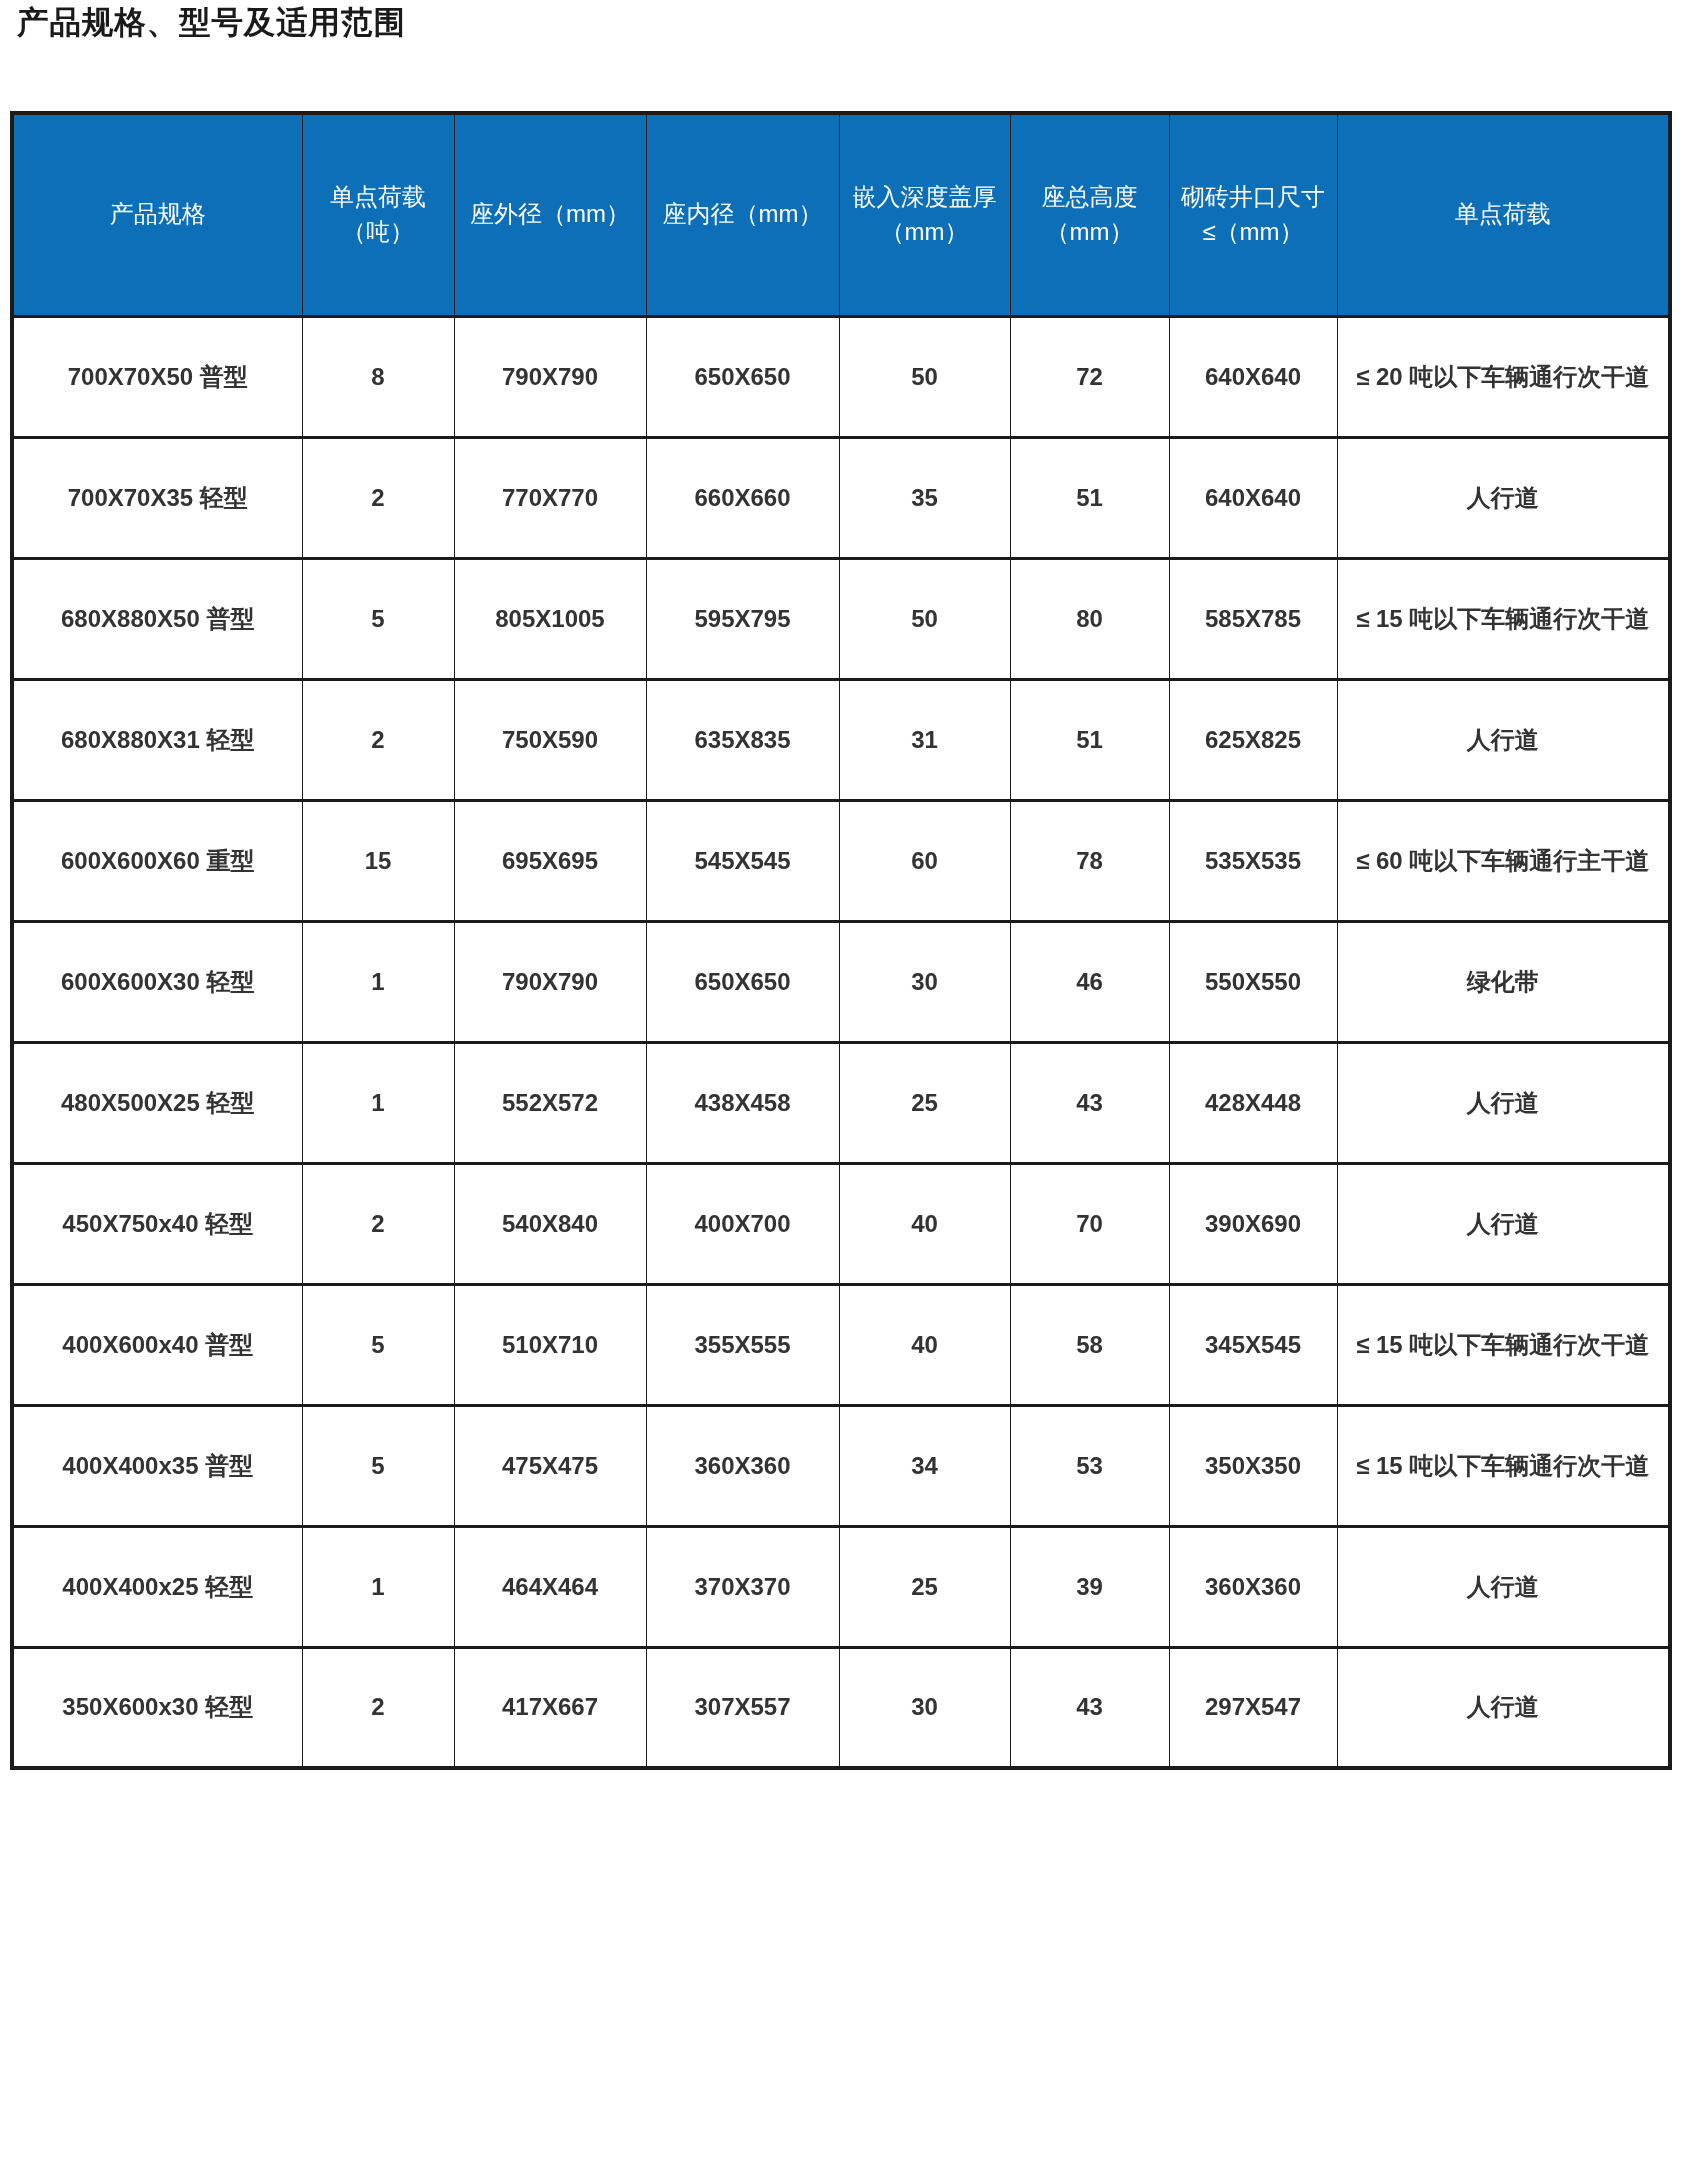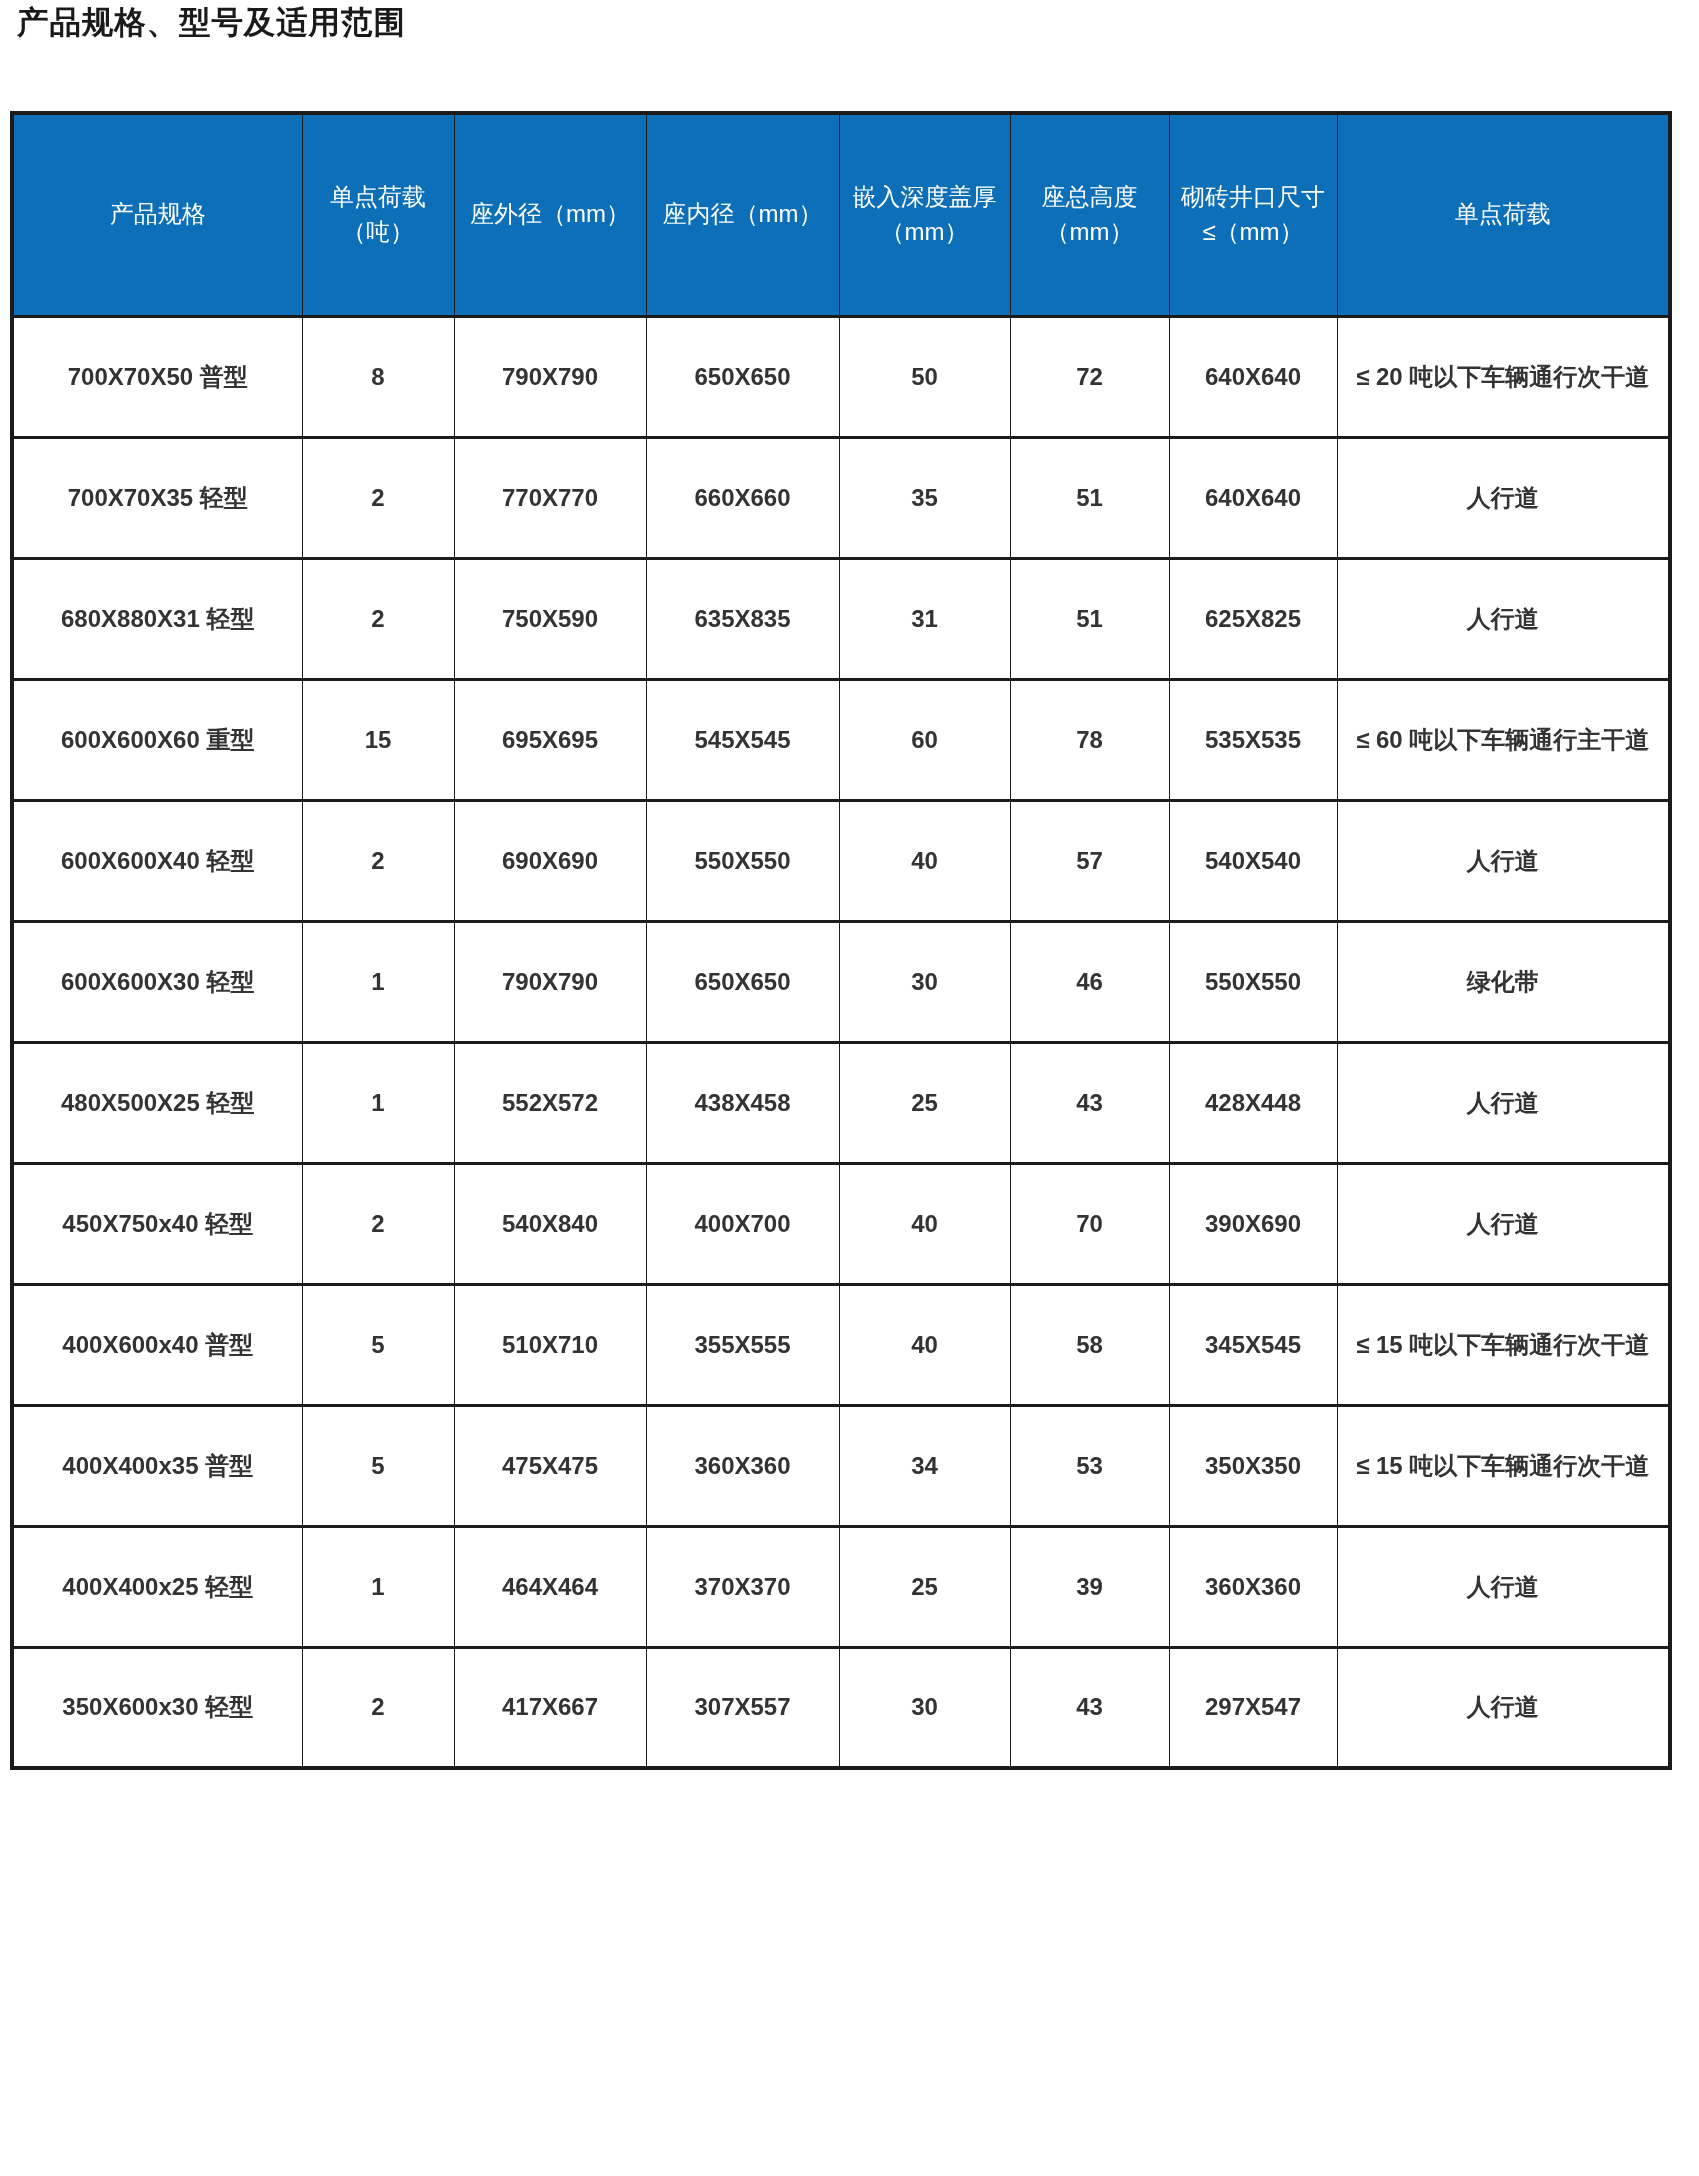--- a/index.html
+++ b/index.html
@@ -115,50 +115,50 @@
           <td>700X70X35 轻型</td>
           <td>2</td>
           <td>770X770</td>
           <td>660X660</td>
           <td>35</td>
           <td>51</td>
           <td>640X640</td>
           <td>人行道</td>
         </tr>
         <tr>
+          <td>680X880X50 普型</td>
+          <td>5</td>
+          <td>805X1005</td>
+          <td>595X795</td>
+          <td>50</td>
+          <td>80</td>
+          <td>585X785</td>
+          <td>≤ 15 吨以下车辆通行次干道</td>
+        </tr>
+        <tr>
           <td>680X880X31 轻型</td>
           <td>2</td>
           <td>750X590</td>
           <td>635X835</td>
           <td>31</td>
           <td>51</td>
           <td>625X825</td>
           <td>人行道</td>
         </tr>
         <tr>
           <td>600X600X60 重型</td>
           <td>15</td>
           <td>695X695</td>
           <td>545X545</td>
           <td>60</td>
           <td>78</td>
           <td>535X535</td>
           <td>≤ 60 吨以下车辆通行主干道</td>
         </tr>
         <tr>
-          <td>600X600X40 轻型</td>
-          <td>2</td>
-          <td>690X690</td>
-          <td>550X550</td>
-          <td>40</td>
-          <td>57</td>
-          <td>540X540</td>
-          <td>人行道</td>
-        </tr>
-        <tr>
           <td>600X600X30 轻型</td>
           <td>1</td>
           <td>790X790</td>
           <td>650X650</td>
           <td>30</td>
           <td>46</td>
           <td>550X550</td>
           <td>绿化带</td>
         </tr>
         <tr>

